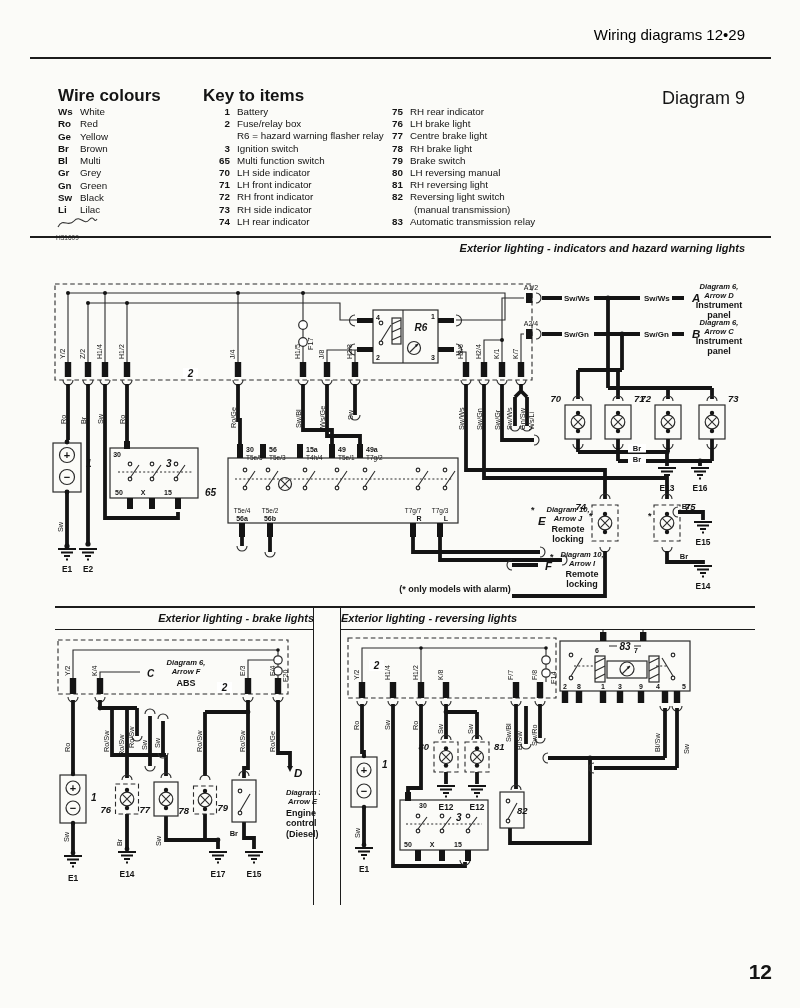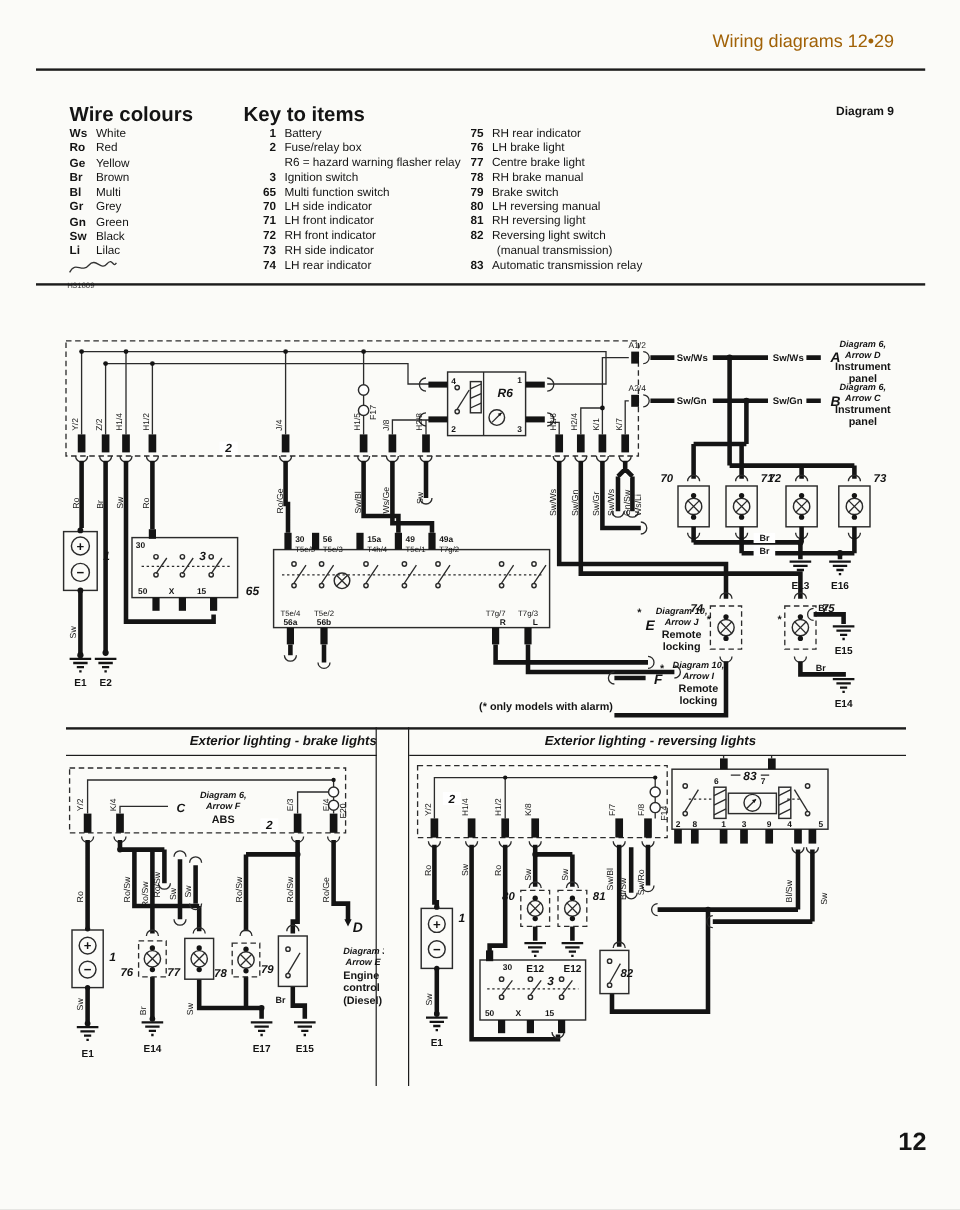--- a/index.html
+++ b/index.html
@@ -1,29 +1,29 @@
 <!DOCTYPE html>
 <html><head>
 <meta charset="utf-8">
 <style>
   html,body{margin:0;padding:0;background:#d8d8d4;}
   .page{position:relative;width:800px;height:1008px;background:#fbfbf8;font-family:"Liberation Sans",sans-serif;color:#141414;overflow:hidden;}
   .abs{position:absolute;}
   .rule{position:absolute;background:#1c1c1c;}
-  .hdr{position:absolute;top:26px;right:55px;font-size:15px;color:#a16207;}
+  .hdr{position:absolute;top:26px;right:55px;font-size:15px;color:#000000;}
   .lg-title{font-size:17px;font-weight:bold;}
   .wc-row{display:flex;height:12.3px;font-size:9.8px;align-items:flex-start;}
   .wc-code{width:22px;font-weight:bold;}
   .krow{display:flex;height:12.2px;font-size:9.8px;align-items:baseline;}
   .knum{width:17px;text-align:right;font-weight:bold;flex:none;}
   .klbl{margin-left:7px;white-space:nowrap;text-align:center;}
-  .diag9{position:absolute;top:88px;right:55px;font-size:10px;font-weight:bold;}
+  .diag9{position:absolute;top:88px;right:55px;font-size:18px;font-weight:normal;}
   .sect-title{position:absolute;font-size:11px;font-weight:bold;font-style:italic;}
   .stamp{font-size:6.5px;color:#333;}
-  .pageno{position:absolute;top:940px;right:28px;font-size:21px;font-weight:bold;}
+  .pageno{position:absolute;top:960px;right:28px;font-size:21px;font-weight:bold;}
   svg.dg{position:absolute;}
   svg text{font-family:"Liberation Sans",sans-serif;fill:#141414;}
   .cl{font-size:7px;}
   .wl{font-size:7.3px;}
   .pl{font-size:7px;font-weight:bold;}
   .sm{font-size:6.5px;}
   .ib{font-size:10px;font-weight:bold;font-style:italic;}
   .it{font-size:9.5px;font-weight:bold;font-style:italic;}
   .gt{font-size:8.4px;font-weight:bold;}
   .n1{font-size:7.6px;font-weight:bold;font-style:italic;}
@@ -150,21 +150,21 @@
     <div class="krow">
         <span class="knum">76</span>
         <span class="klbl">LH brake light</span>
       </div>
     <div class="krow">
         <span class="knum">77</span>
         <span class="klbl">Centre brake light</span>
       </div>
     <div class="krow">
         <span class="knum">78</span>
-        <span class="klbl">RH brake manual</span>
+        <span class="klbl">RH brake light</span>
       </div>
     <div class="krow">
         <span class="knum">79</span>
         <span class="klbl">Brake switch</span>
       </div>
     <div class="krow">
         <span class="knum">80</span>
         <span class="klbl">LH reversing manual</span>
       </div>
     <div class="krow">
@@ -180,20 +180,21 @@
         <span class="klbl" style="margin-left:11px">(manual transmission)</span>
       </div>
     <div class="krow">
         <span class="knum">83</span>
         <span class="klbl">Automatic transmission relay</span>
       </div>
   </div>
   <div class="diag9">Diagram 9</div>
 
   <div class="rule" style="left:30px;top:236px;width:741px;height:1.5px"></div>
+  <div class="sect-title" style="top:242px;right:55px">Exterior lighting - indicators and hazard warning lights</div>
 
   <svg class="dg" style="left:30px;top:265px" width="740" height="345" viewBox="30 265 740 345">
     <rect x="55" y="284" width="477" height="96" class="dsh"></rect>
 
     <path class="n" d="M68 362 V293 H505 V320 H456 M88 362 V303 H340 V320 H361 M105 362 V293 M127 362 V303 M238 362 V293 M303 362 V293 M327 362 V350 H361 M355 362 V350 M466 362 V352 H456 M484 362 V340 H502 M502 362 V298 H524 M521 362 V334 H524"></path>
     <circle cx="68" cy="293" r="2" class="dot"></circle>
       <circle cx="88" cy="303" r="2" class="dot"></circle>
       <circle cx="105" cy="293" r="2" class="dot"></circle>
       <circle cx="127" cy="303" r="2" class="dot"></circle>
       <circle cx="238" cy="293" r="2" class="dot"></circle>
@@ -474,21 +475,21 @@
     <text class="AL" x="545" y="570">F</text>
     <text class="n1" x="582" y="557" text-anchor="middle">Diagram 10,</text>
     <text class="n1" x="582" y="566" text-anchor="middle">Arrow I</text>
     <text class="n2" x="582" y="577" text-anchor="middle">Remote</text>
     <text class="n2" x="582" y="587" text-anchor="middle">locking</text>
     <text class="n2" x="455" y="592" text-anchor="middle">(* only models with alarm)</text>
   </svg>
 
   <div class="rule" style="left:55px;top:606px;width:700px;height:1.5px"></div>
   <div class="sect-title" style="left:55px;top:612px;width:259px;text-align:right">Exterior lighting - brake lights</div>
-  <div class="sect-title" style="left:341px;top:612px;width:402px;text-align:center">Exterior lighting - reversing lights</div>
+  <div class="sect-title" style="left:341px;top:612px;width:402px;text-align:left">Exterior lighting - reversing lights</div>
   <div class="rule" style="left:55px;top:629px;width:259px;height:1.2px"></div>
   <div class="rule" style="left:341px;top:629px;width:414px;height:1.2px"></div>
   <div class="rule" style="left:313px;top:606px;width:1.3px;height:299px"></div>
   <div class="rule" style="left:340px;top:606px;width:1.3px;height:299px"></div>
 
   <svg class="dg" style="left:40px;top:635px" width="280" height="275" viewBox="40 635 280 275">
     <rect x="58" y="640" width="230" height="54" class="dsh"></rect>
     <path class="n" d="M73 678 V650 H278 M100 678 V672 H140 M248 678 V660 H278 M278 650 V678"></path>
     <circle cx="278" cy="650" r="1.8" class="dot"></circle>
     <circle cx="278" cy="660" r="4.2" class="bxw"></circle>

